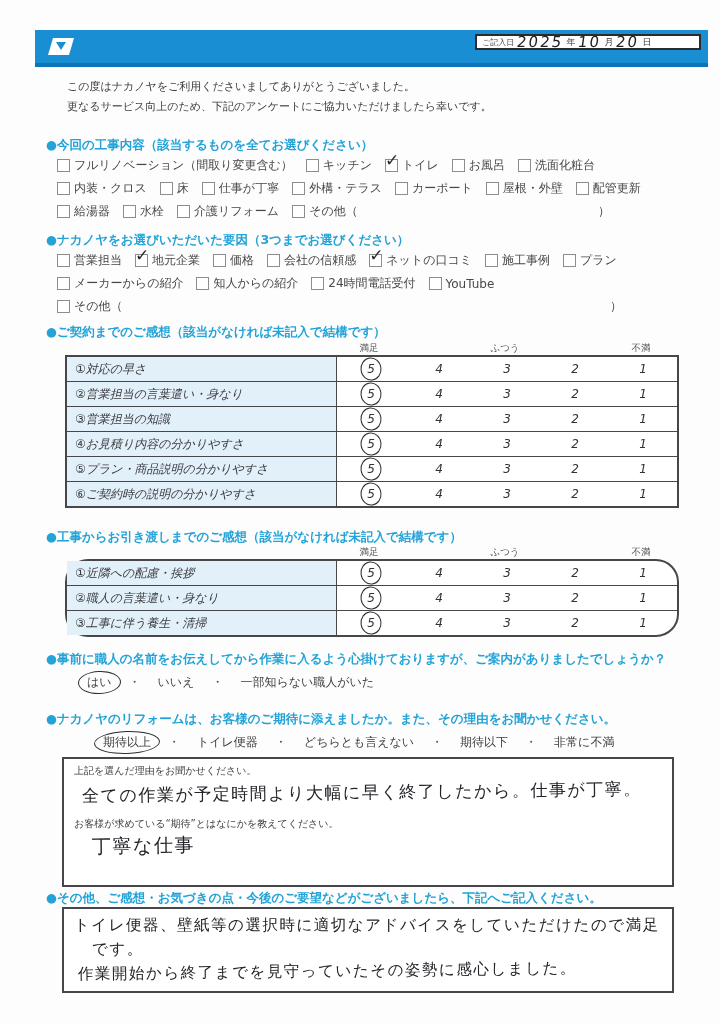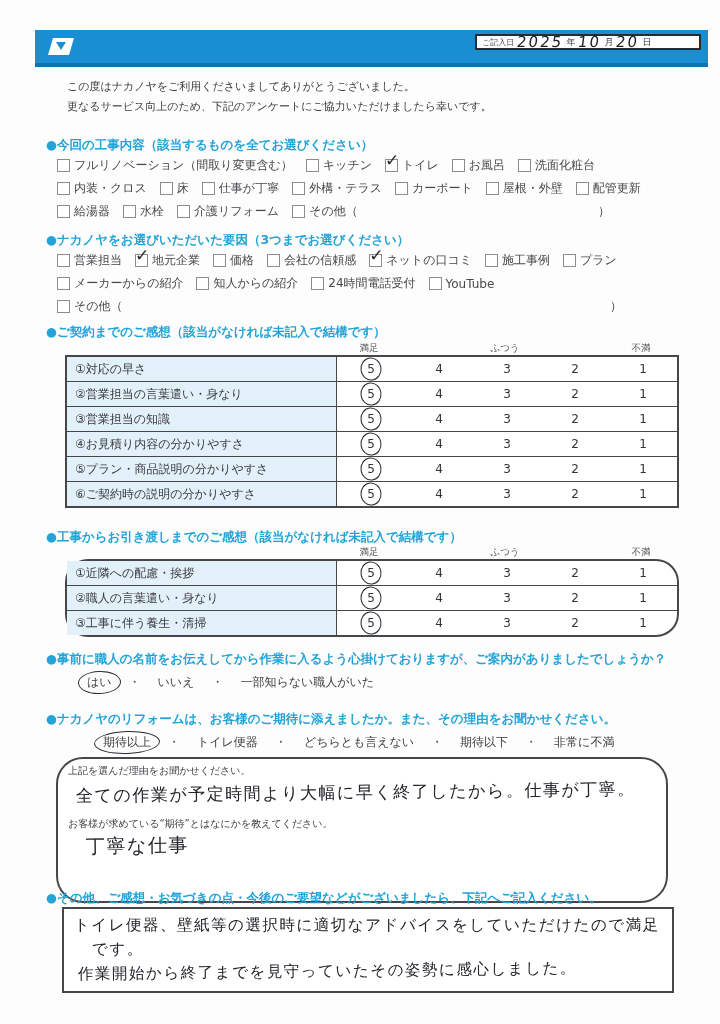--- a/index.html
+++ b/index.html
@@ -25,21 +25,21 @@
   .cbrow{display:flex;align-items:center;height:23px;font-size:12px;color:#48484c;white-space:nowrap;}
   .ci{display:inline-flex;align-items:center;margin-right:13px;}
   .cbox{display:inline-block;width:11px;height:11px;border:1.5px solid #8d8d90;background:#fff;position:relative;margin-right:4px;flex:none;}
   .cbox.checked::after{content:"✓";position:absolute;left:-1px;top:-10px;font-size:17px;font-weight:bold;color:#2a2a2e;}
   .closep{margin-left:auto;margin-right:0;color:#48484c;}
 
   
   .slab-wrap{height:12px;}
   .slab{position:absolute;transform:translateX(-50%);font-size:9.5px;color:#56565a;white-space:nowrap;}
   .tbl{border:2px solid #47474b;background:#fff;}
-  .trow{display:flex;border-top:1px solid #47474b;height:24px;}
+  .trow{display:flex;border-top:1px solid #47474b;height:24px;font-style:italic;}
   .trow:first-child{border-top:none;}
   .tlabel{width:270px;flex:none;background:#e2f0fa;display:flex;align-items:center;padding-left:8px;
           box-sizing:border-box;border-right:1.5px solid #47474b;font-size:12px;color:#3b3b3f;white-space:nowrap;}
   .tcells{flex:1;display:flex;}
   .num{flex:1;display:flex;align-items:center;justify-content:center;font-size:12px;color:#333;position:relative;}
   .num.circ::after{content:"";position:absolute;left:50%;top:50%;width:19px;height:21px;
                    border:1.6px solid #2c2c31;border-radius:50%;transform:translate(-50%,-50%) rotate(-7deg);}
 
   
   .optrow{display:flex;align-items:center;font-size:12px;color:#3d3d41;white-space:nowrap;}
@@ -339,21 +339,21 @@
     <span class="osep">・</span>
     <span class="opt">トイレ便器</span>
     <span class="osep">・</span>
     <span class="opt">どちらとも言えない</span>
     <span class="osep">・</span>
     <span class="opt">期待以下</span>
     <span class="osep">・</span>
     <span class="opt">非常に不満</span>
   </div>
 
-  <div class="abs box" style="left:56px;top:757px;width:612px;height:146px;border-radius:27px;">
+  <div class="abs box" style="left:62px;top:757px;width:612px;height:130px;">
     <div class="slabel abs" style="left:10px;top:5px;">上記を選んだ理由をお聞かせください。</div>
     <div class="hw rot abs" style="left:18px;top:22px;font-size:17px;">全ての作業が予定時間より大幅に早く終了したから。仕事が丁寧。</div>
     <div class="slabel abs" style="left:10px;top:58px;">お客様が求めている“期待”とはなにかを教えてください。</div>
     <div class="hw rot abs" style="left:28px;top:74px;font-size:19px;">丁寧な仕事</div>
   </div>
 
   <div class="abs h" style="left:46px;top:890px;">●その他、ご感想・お気づきの点・今後のご要望などがございましたら、下記へご記入ください。</div>
   <div class="abs box" style="left:62px;top:907px;width:612px;height:86px;">
     <div class="hw abs" style="left:10px;top:6px;font-size:15.5px;">トイレ便器、壁紙等の選択時に適切なアドバイスをしていただけたので満足</div>
     <div class="hw abs" style="left:28px;top:30px;font-size:15.5px;">です。</div>

